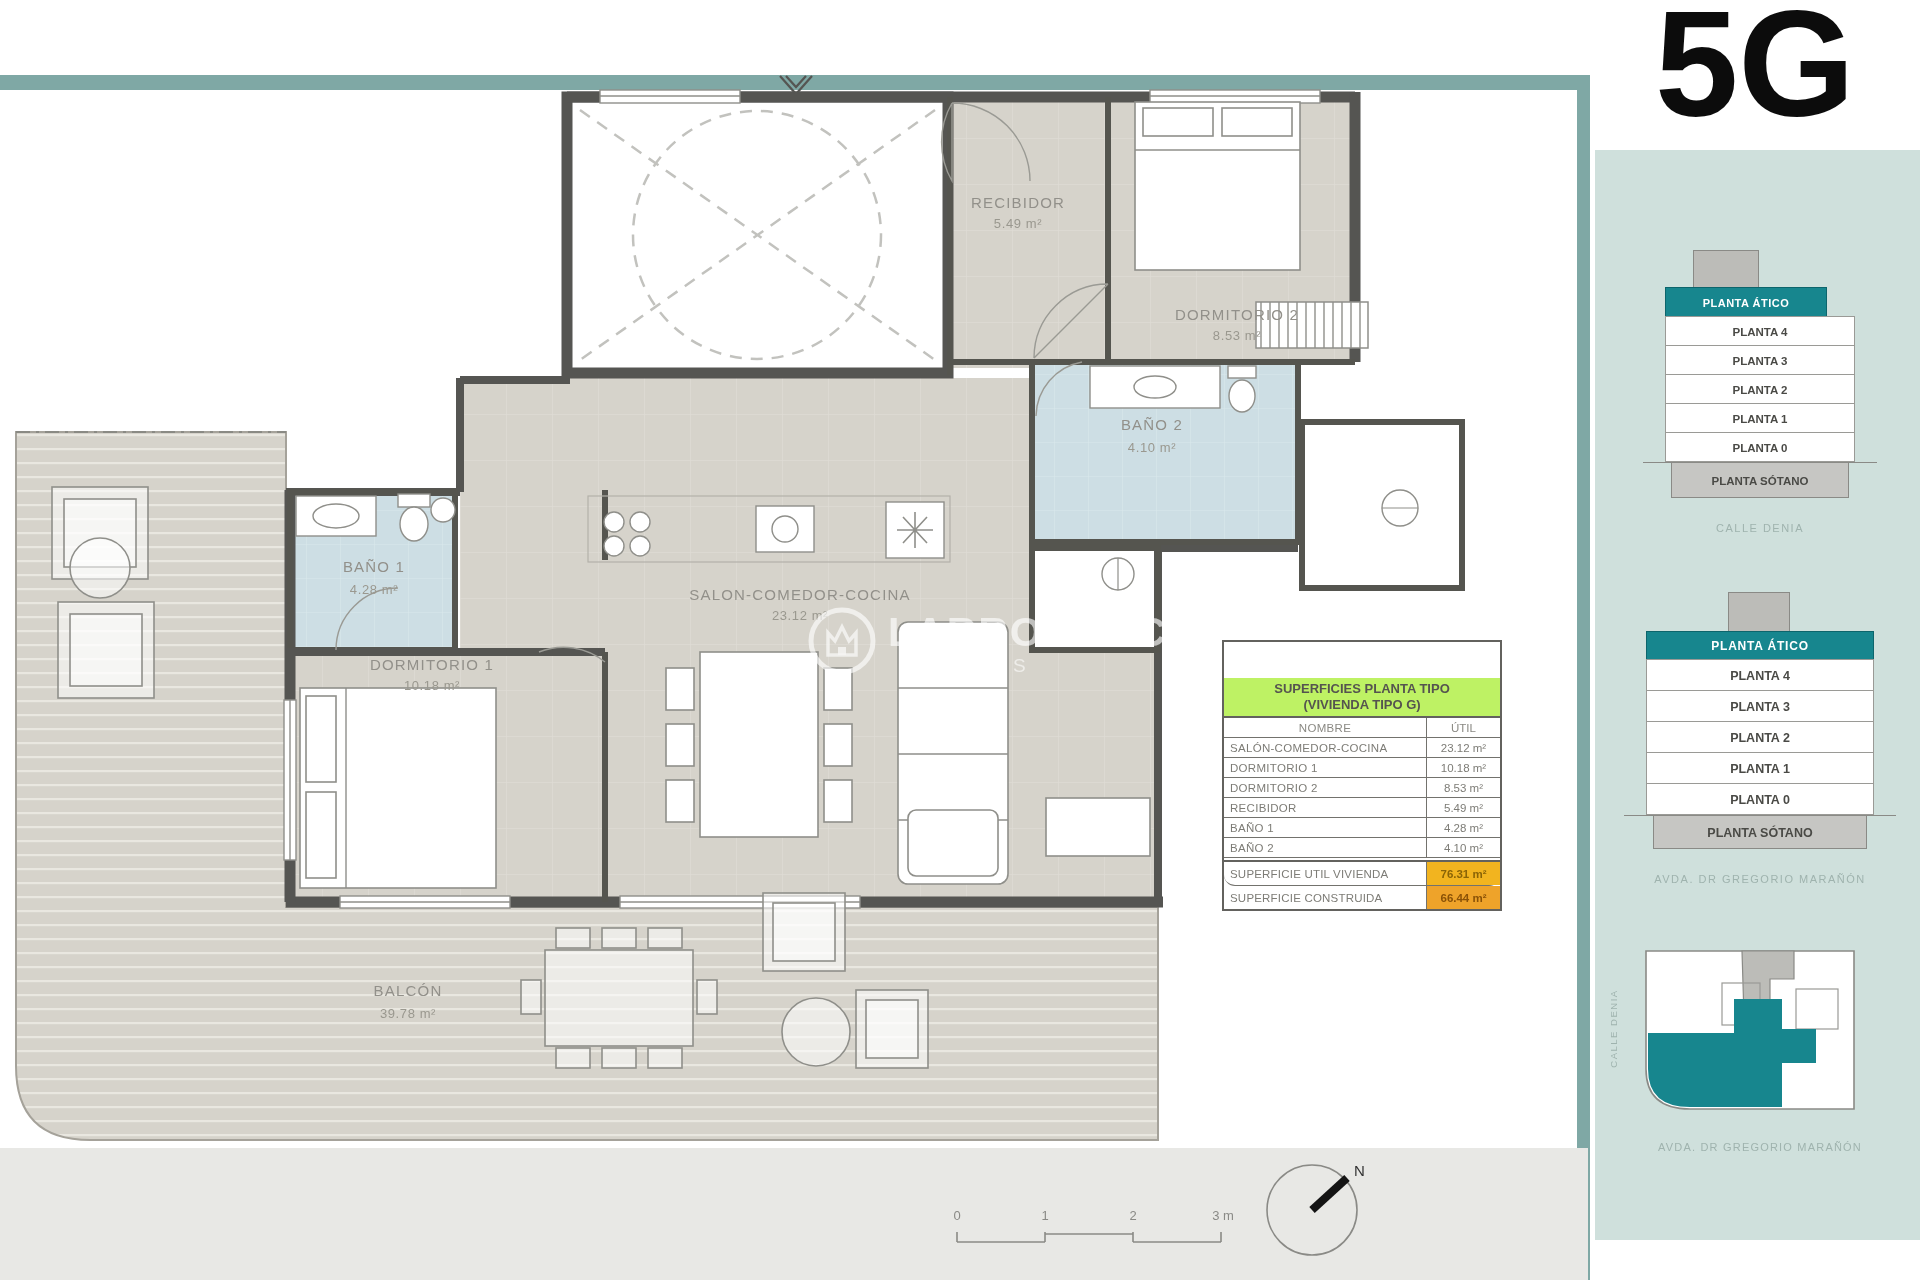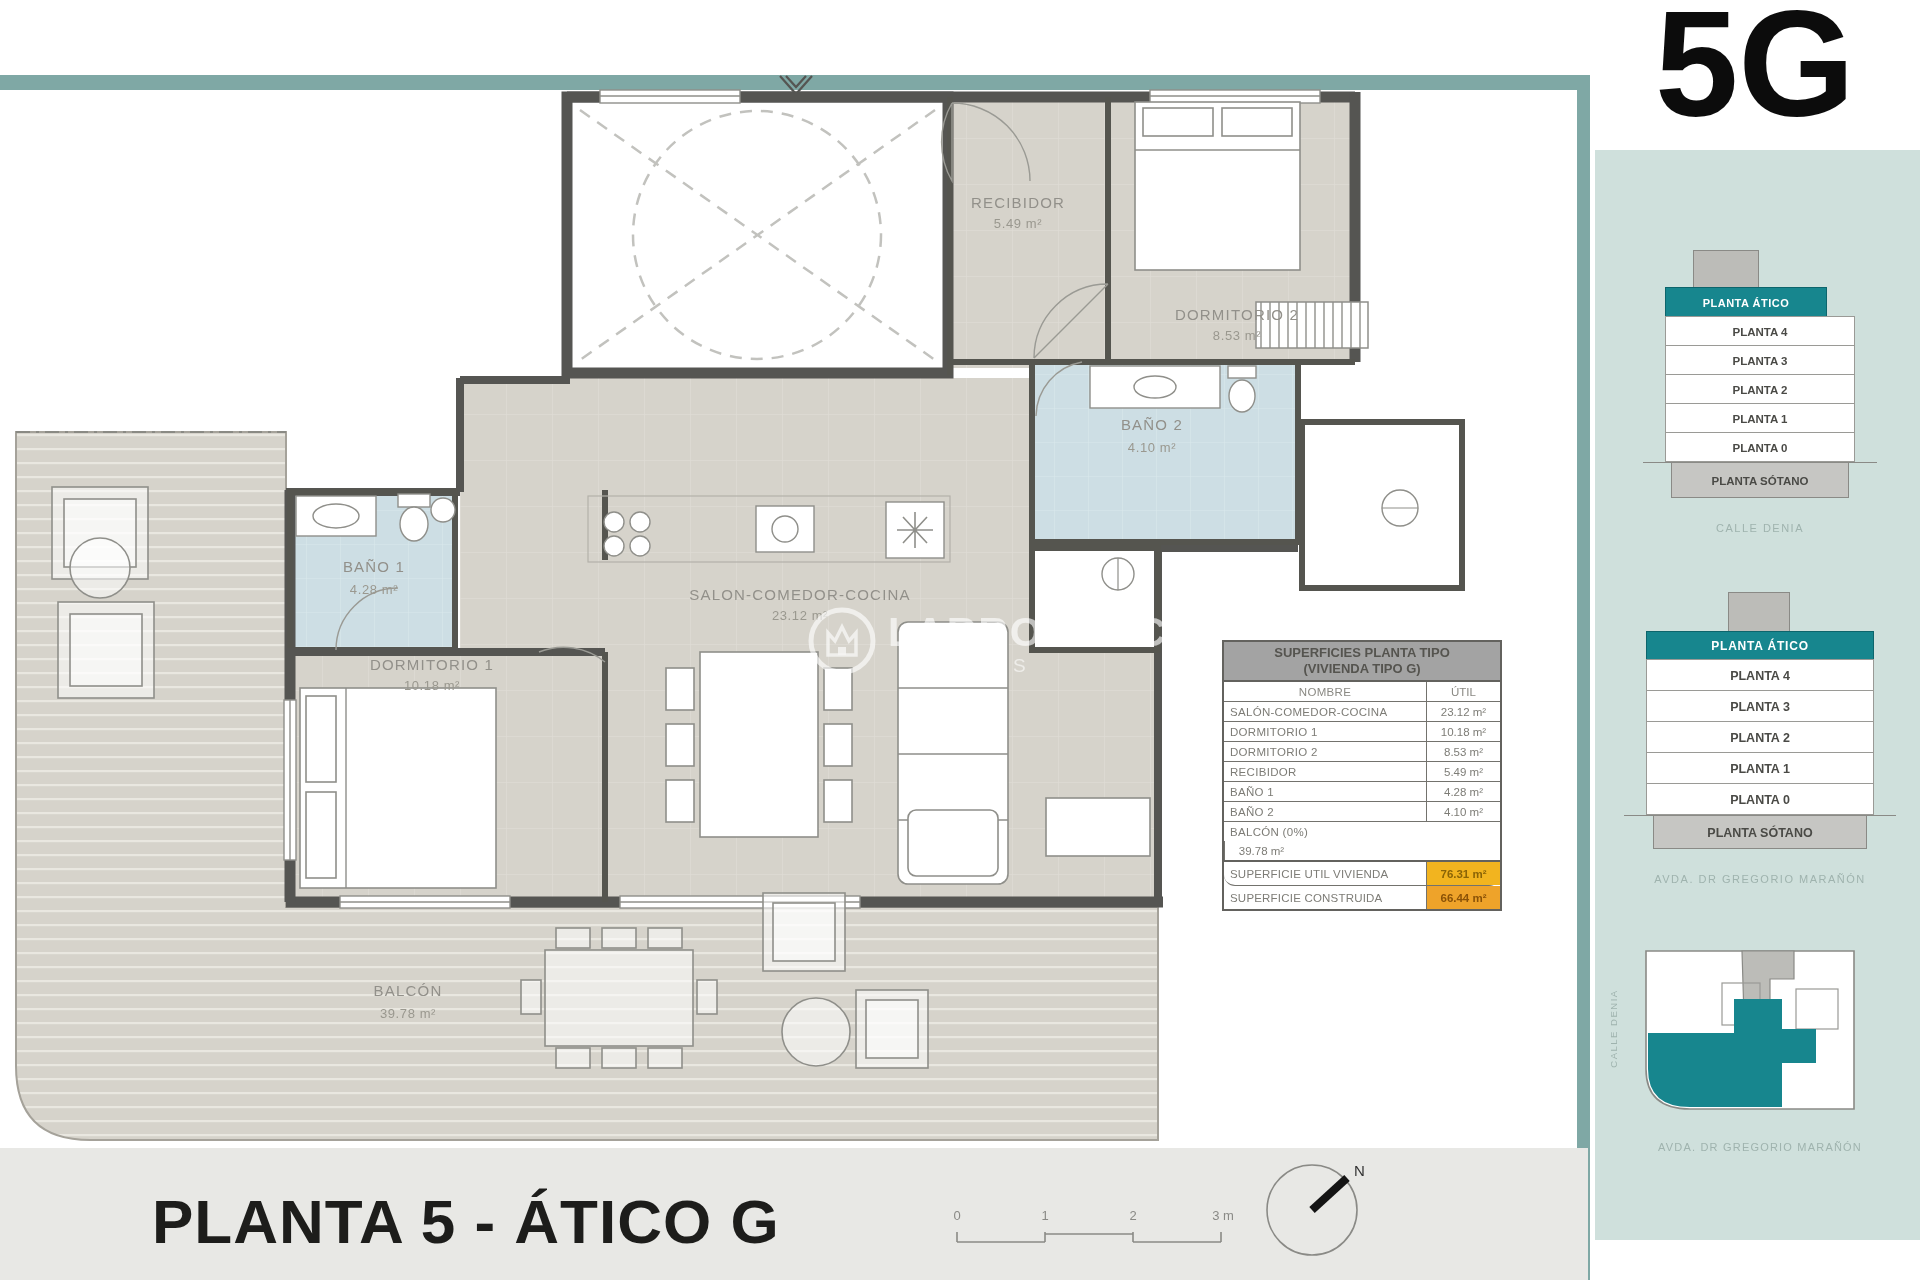--- a/index.html
+++ b/index.html
@@ -18,22 +18,22 @@
   .fixture{stroke:#8f8f8a;stroke-width:1.4;fill:#fff;}
   .doorarc{stroke:#9a9a94;stroke-width:1.4;fill:none;}
   .rlabel{font-family:"Liberation Sans",sans-serif;font-size:15px;letter-spacing:1.2px;fill:#92908a;text-anchor:middle;}
   .rarea{font-family:"Liberation Sans",sans-serif;font-size:13px;letter-spacing:0.6px;fill:#9a988f;text-anchor:middle;}
   
   .watermark{position:absolute;left:806px;top:603px;width:480px;height:110px;opacity:0.8;pointer-events:none;}
   .wm-brand{position:absolute;left:82px;top:6px;font-size:41px;font-weight:bold;color:rgba(255,255,255,0.78);letter-spacing:2px;}
   .wm-sub{position:absolute;left:128px;top:52px;font-size:19px;color:rgba(255,255,255,0.72);letter-spacing:9px;}
   
   .areas-table{position:absolute;left:1222px;top:640px;width:280px;border:2px solid #63625e;background:#fff;}
-  .at-header{background:#a3a3a3;border-bottom:2px solid #63625e;text-align:center;
-             font-size:13px;font-weight:bold;color:#55544f;padding:3px 8px;line-height:16px;}
+  .at-header{background:#bef264;border-bottom:2px solid #63625e;text-align:center;
+             font-size:13px;font-weight:bold;color:#55544f;padding:3px 8px;line-height:16px;margin-top:36px;}
   .at-cols,.at-row{display:flex;border-bottom:1.5px solid #73726d;}
   .at-row:last-child{border-bottom:none;flex-direction:column;}
   .at-name{flex:1;font-size:11.5px;color:#7d7c76;padding:4px 0 3px 6px;letter-spacing:0.3px;}
   .at-util{width:74px;border-left:1.5px solid #73726d;font-size:11.5px;color:#7d7c76;text-align:center;padding:4px 2px 3px 2px;}
   .at-cols .at-name,.at-cols .at-util{text-align:center;color:#8a8983;}
   .at-cols .at-name{padding-left:0;}
   
   .summary-table{position:absolute;left:1222px;top:860px;width:280px;border:2px solid #63625e;background:#fff;}
   .st-row{display:flex;border-bottom:1.5px solid #73726d;border-radius:11px;}
   .st-row:last-child{border-bottom:none;}
@@ -333,21 +333,20 @@
       <div class="st-name">SUPERFICIE UTIL VIVIENDA</div>
       <div class="st-val v1">76.31 m²</div>
     </div>
     <div class="st-row">
       <div class="st-name">SUPERFICIE CONSTRUIDA</div>
       <div class="st-val v2">66.44 m²</div>
     </div>
   </div>
 
   <div class="bottom-strip">
-    <div class="plan-title">PLANTA 5 - ÁTICO G</div>
 
     <svg class="scalebar" width="300" height="60">
       <text x="12" y="22">0</text>
       <text x="100" y="22">1</text>
       <text x="188" y="22">2</text>
       <text x="278" y="22">3 m</text>
       <path d="M12,34 v10 M12,44 h88 M100,34 v10 M100,36 h88 M188,34 v10 M188,44 h88 M276,34 v10" stroke="#8a8a86" stroke-width="1.6" fill="none"></path>
     </svg>
 
     <svg class="compass" width="120" height="120">

